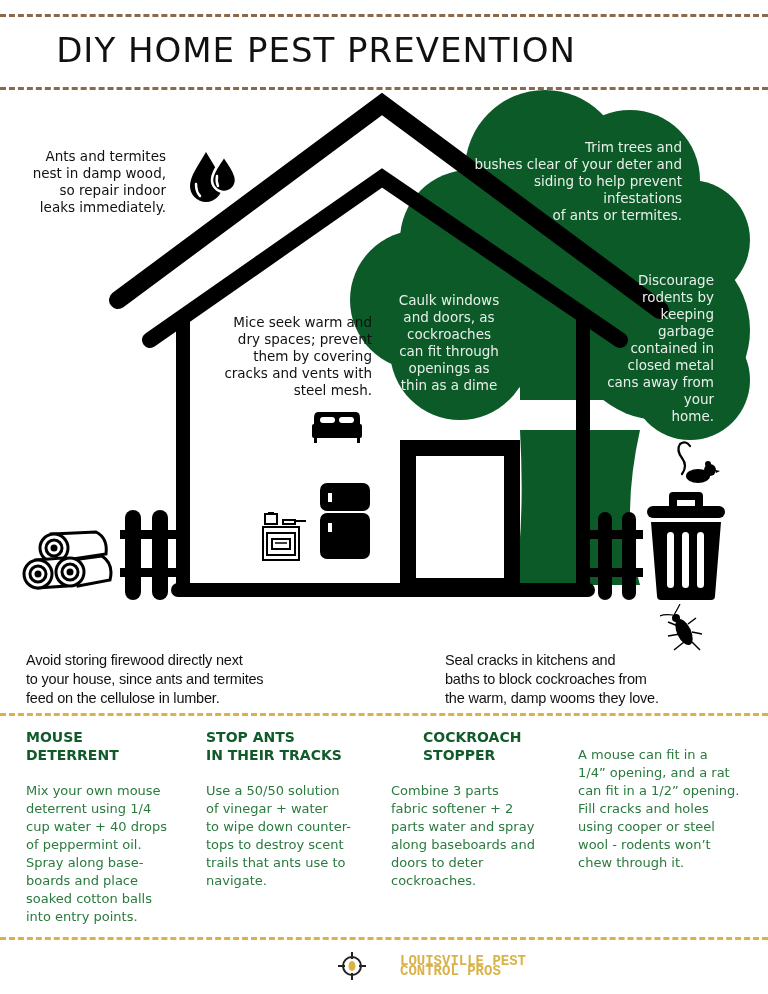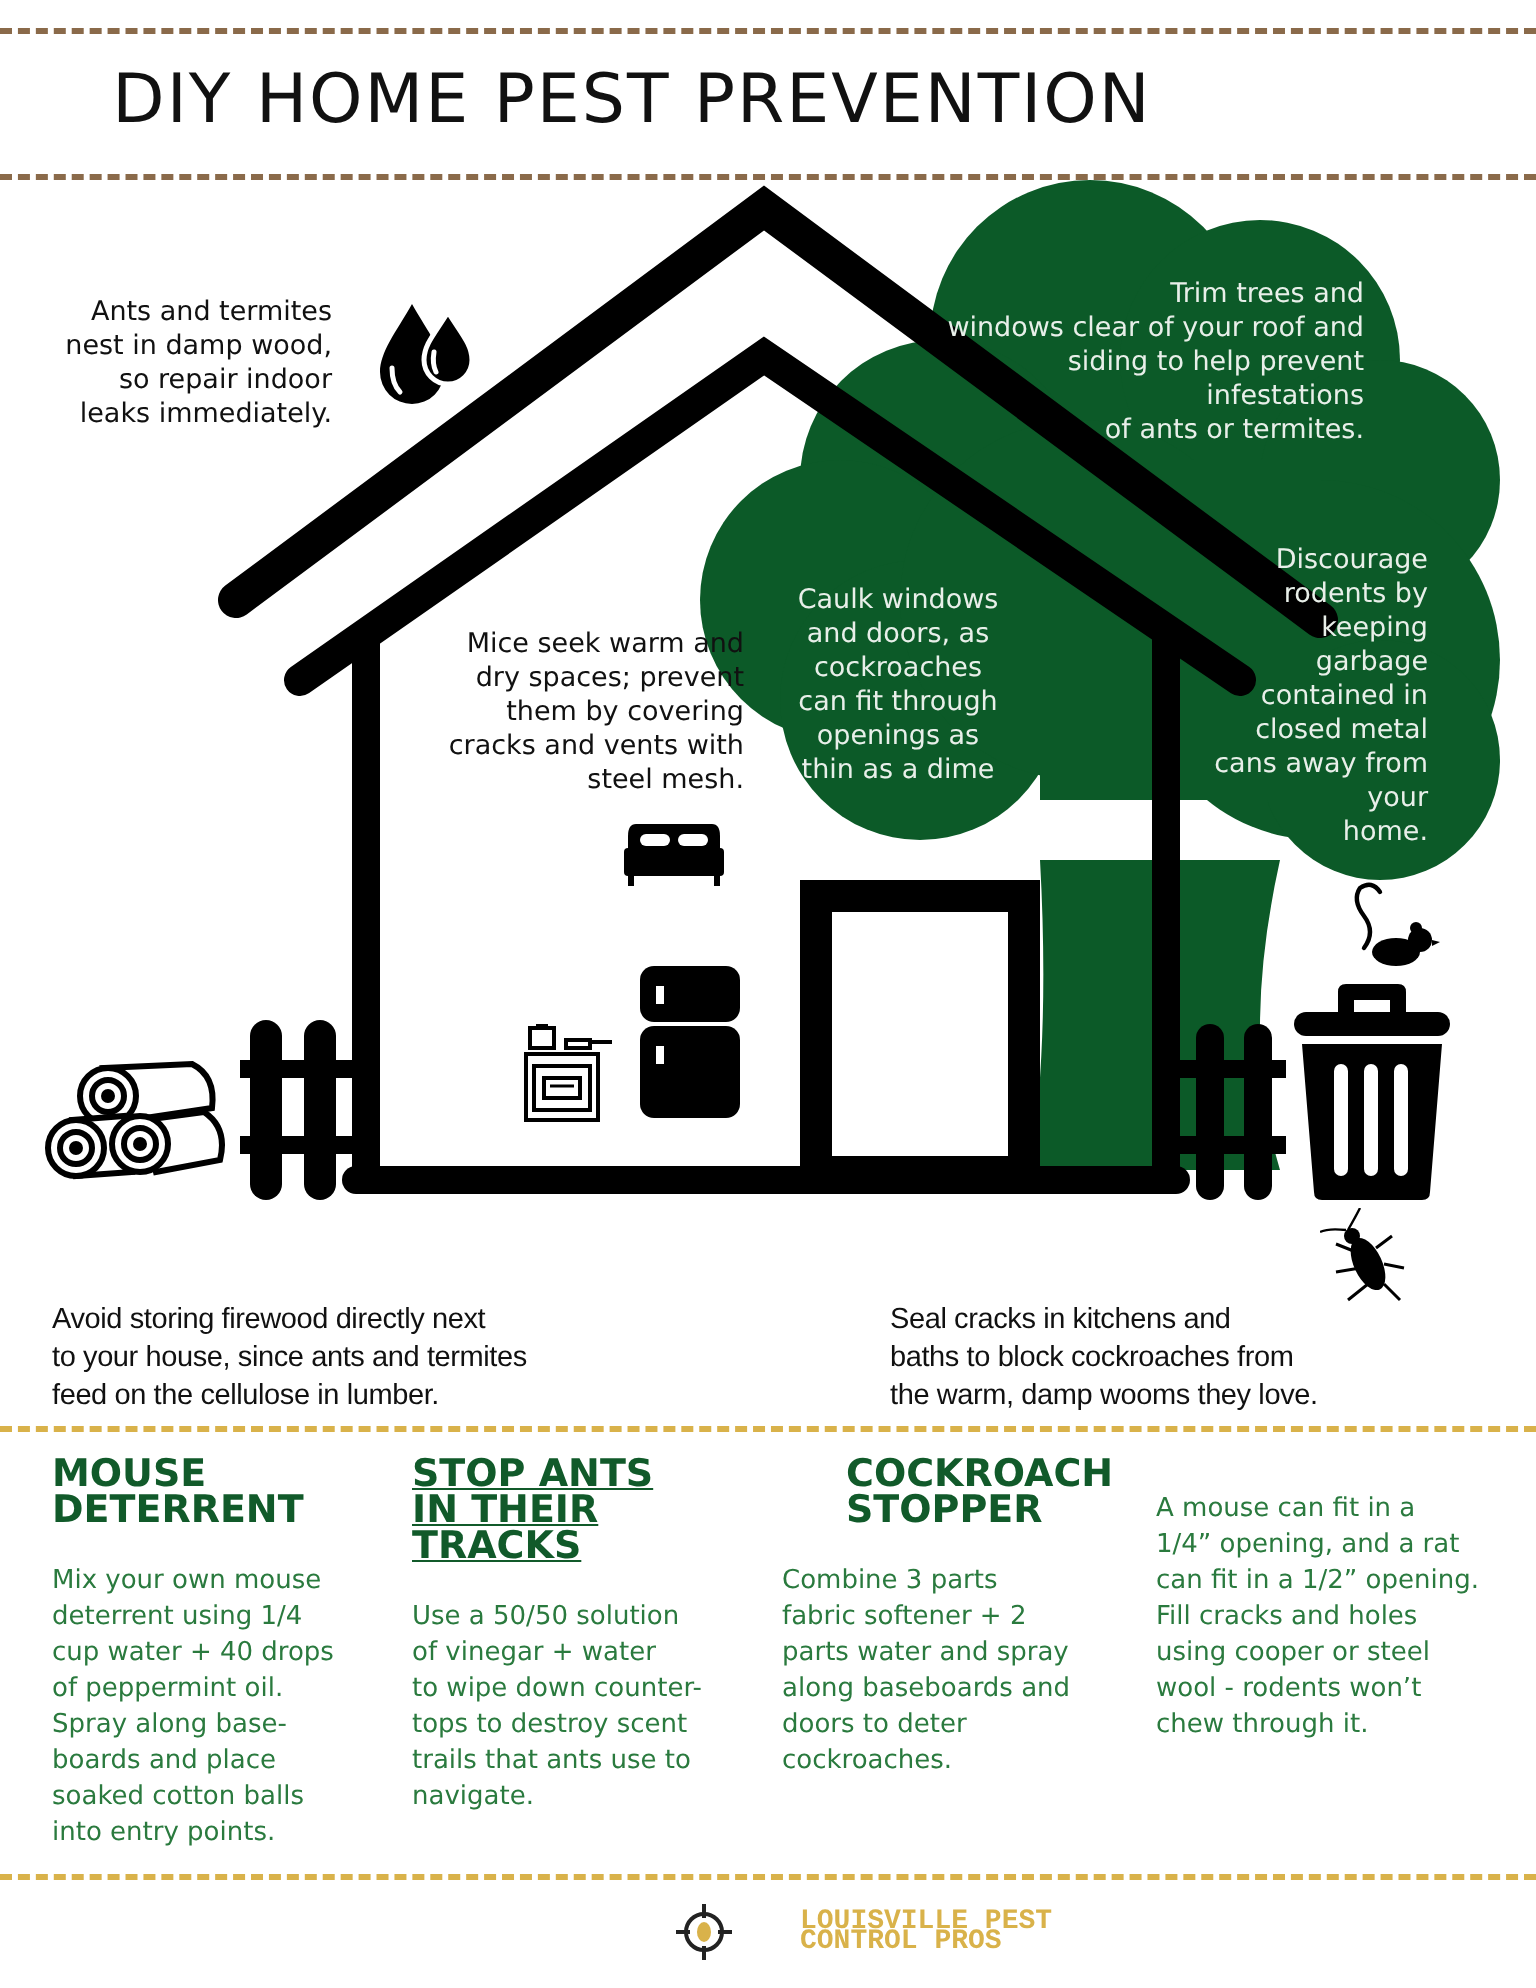--- a/index.html
+++ b/index.html
@@ -7,21 +7,21 @@
   .abs { position: absolute; }
   .dash-brown { position: absolute; left: 0; width: 768px; height: 0; border-top: 3px dashed #8a6a4a; }
   .dash-gold { position: absolute; left: 0; width: 768px; height: 0; border-top: 3px dashed #d9b24a; }
   .title { position: absolute; left: 0; top: 30px; width: 632px; text-align: center; font-family: "DejaVu Sans", sans-serif; font-size: 34px; letter-spacing: 1px; color: #111; font-weight: normal; }
   .note { position: absolute; font-size: 13.5px; line-height: 17px; color: #111; }
   .note.right { text-align: right; }
   .note.center { text-align: center; }
   .note.light { color: #e8efe9; }
   .cond { font-family: "Liberation Sans", sans-serif; font-size: 14.5px; line-height: 19px; letter-spacing: -0.2px; margin-top: 44px; }
   .tip { position: absolute; top: 728px; width: 170px; color: #1d6b35; }
-  .tip h3 { margin: 0; font-family: "DejaVu Sans", sans-serif; font-weight: bold; font-size: 19px; line-height: 18px; color: #115a2a; }
+  .tip h3 { margin: 0; font-family: "DejaVu Sans", sans-serif; font-weight: bold; font-size: 14px; line-height: 18px; color: #115a2a; }
   .tip p { margin: 18px 0 0 0; font-size: 13px; line-height: 18px; color: #2a7a3e; }
   svg { position: absolute; left: 0; top: 0; }
   .logo { position: absolute; left: 338px; top: 952px; display: flex; align-items: center; gap: 6px; }
   .logo-text { font-family: Liberation Mono, monospace; font-weight: bold; font-size: 14px; line-height: 10px; color: #d9b24a; padding-left: 28px; }
 </style>
 </head>
 <body>
 
 <div class="dash-brown" style="top:14px;"></div>
 <div class="dash-brown" style="top:87px;"></div>
@@ -142,21 +142,21 @@
   <circle cx="16" cy="14" r="4" fill="#000"></circle>
   <path d="M14 11 Q18 4 20 0 M13 11 Q4 10 0 12" stroke="#000" stroke-width="1.2" fill="none"></path>
   <path d="M18 22 L8 18 M20 30 L8 32 M24 38 L14 46 M28 20 L36 14 M32 28 L42 30 M32 38 L40 46" stroke="#000" stroke-width="1.5"></path>
 </svg>
 
 <div class="note right" style="left:14px;top:148px;width:152px;white-space:pre-line;">Ants and termites
 nest in damp wood,
 so repair indoor
 leaks immediately.</div>
 <div class="note right light" style="left:470px;top:139px;width:212px;white-space:pre-line;">Trim trees and
-windows clear of your roof and
+bushes clear of your deter and
 siding to help prevent
 infestations
 of ants or termites.</div>
 <div class="note right" style="left:210px;top:314px;width:162px;white-space:pre-line;">Mice seek warm and
 dry spaces; prevent
 them by covering
 cracks and vents with
 steel mesh.</div>
 <div class="note center light" style="left:386px;top:292px;width:126px;white-space:pre-line;">Caulk windows
 and doors, as
@@ -188,21 +188,21 @@
   <p style="white-space:pre-line;">Mix your own mouse
 deterrent using 1/4
 cup water + 40 drops
 of peppermint oil.
 Spray along base-
 boards and place
 soaked cotton balls
 into entry points.</p>
 </div>
 <div class="tip" style="left:206px;">
-  <h3 style="white-space:pre-line;text-decoration:underline;">STOP ANTS
+  <h3 style="white-space:pre-line;">STOP ANTS
 IN THEIR TRACKS</h3>
   <p style="white-space:pre-line;">Use a 50/50 solution
 of vinegar + water
 to wipe down counter-
 tops to destroy scent
 trails that ants use to
 navigate.</p>
 </div>
 <div class="tip" style="left:391px;">
   <h3 style="white-space:pre-line;margin-left:32px;">COCKROACH

